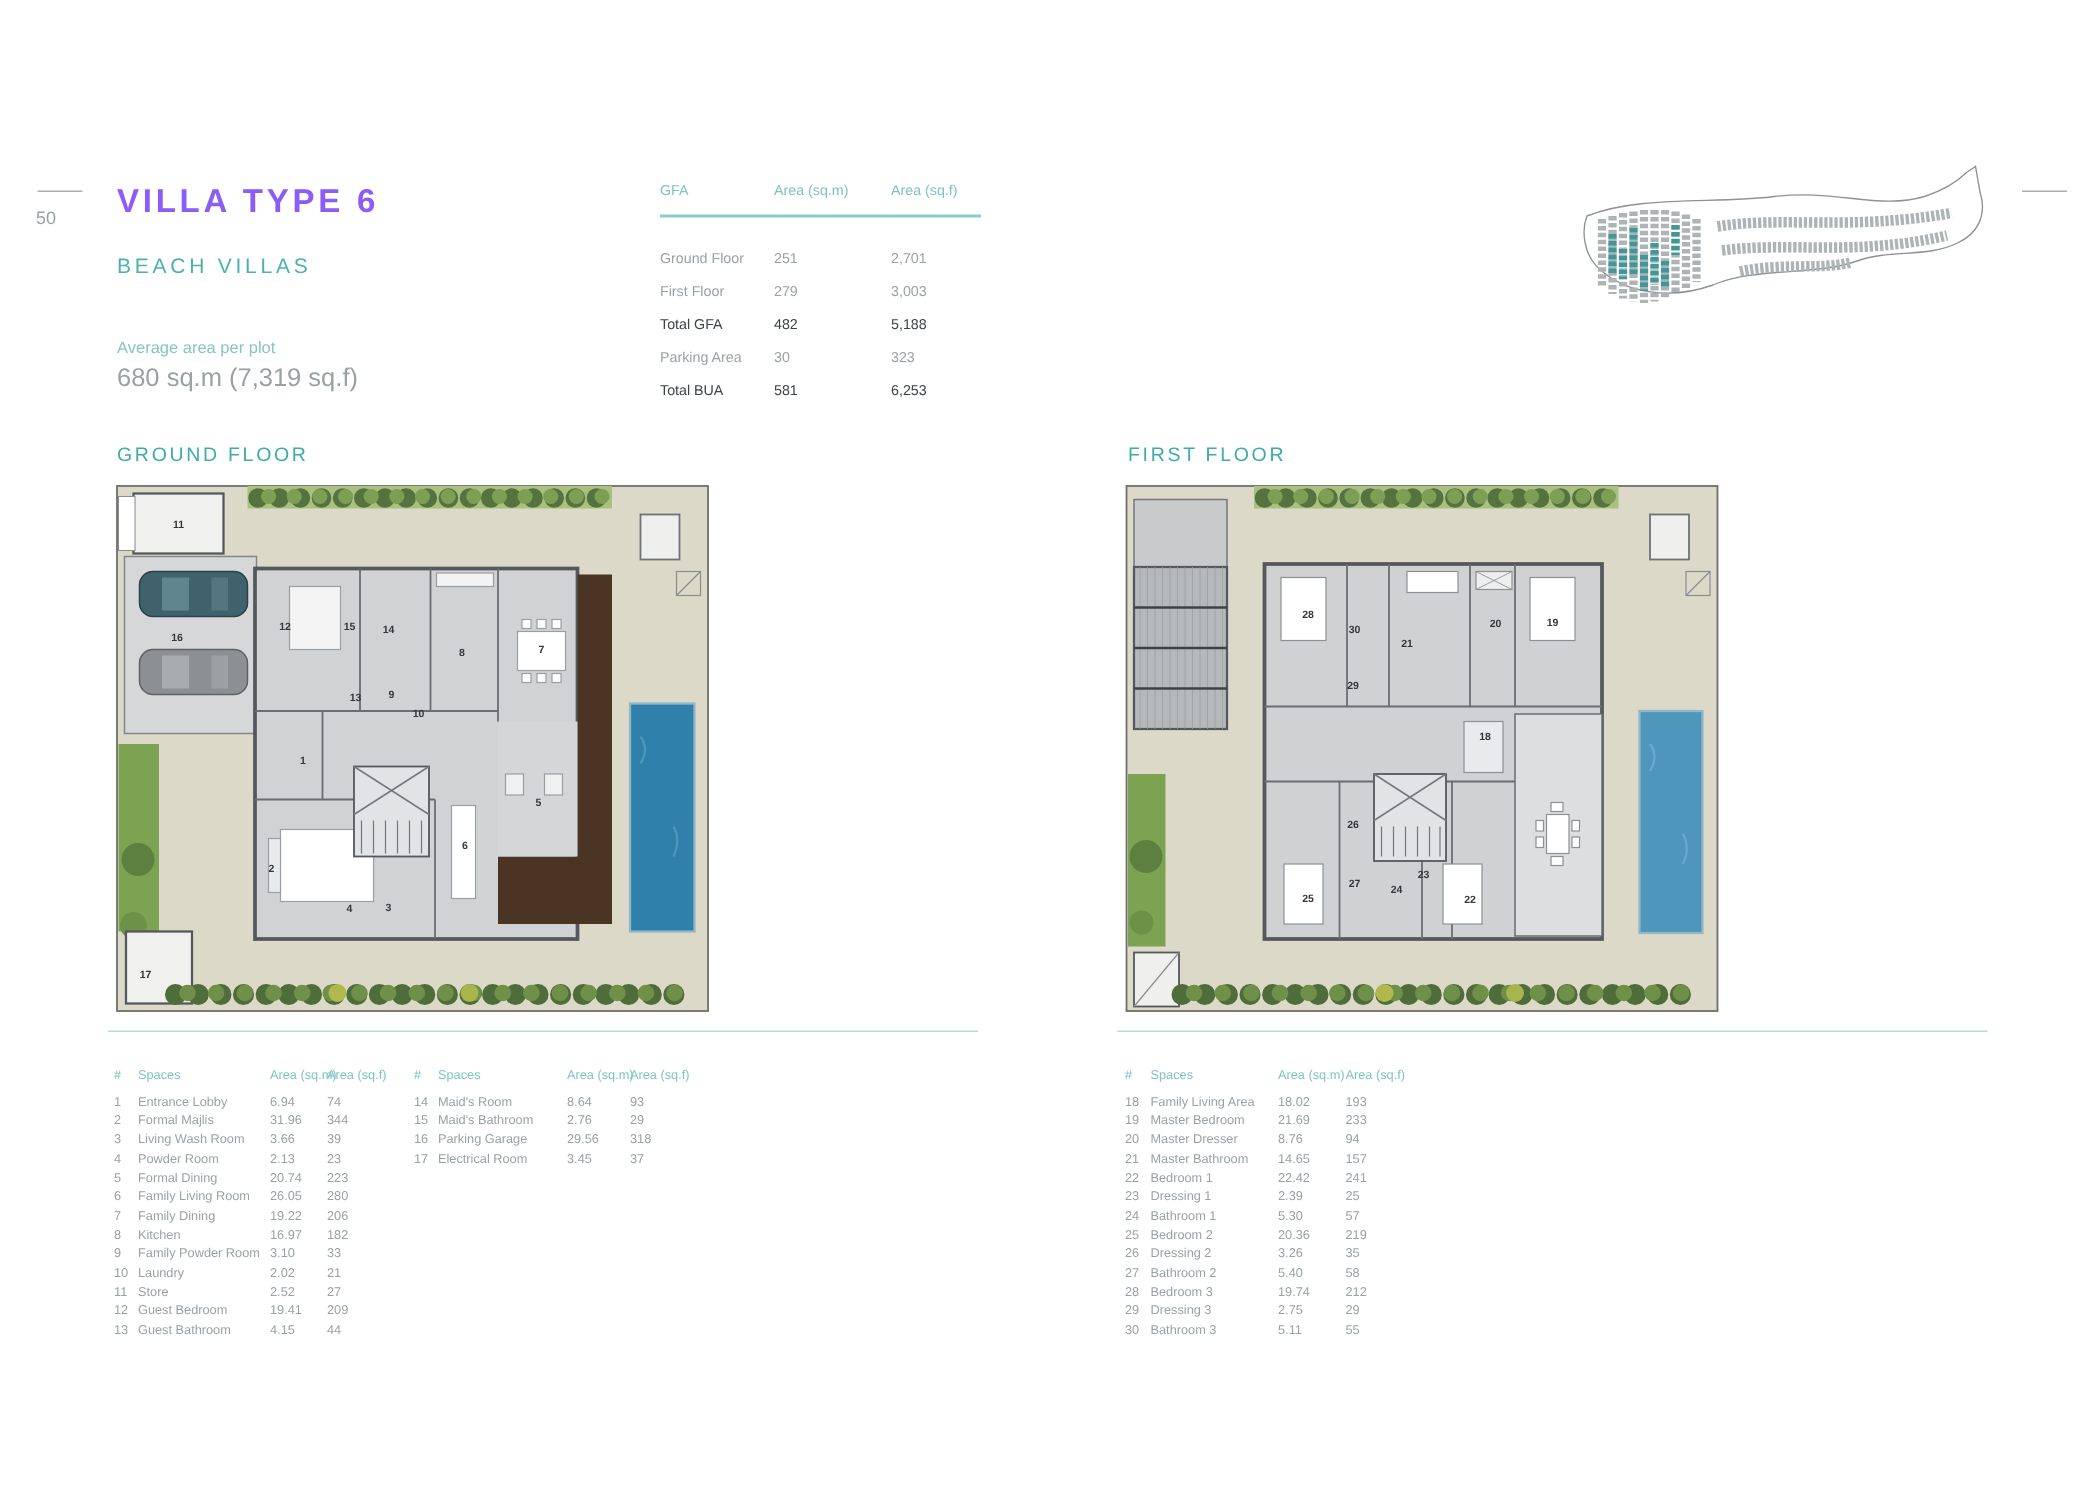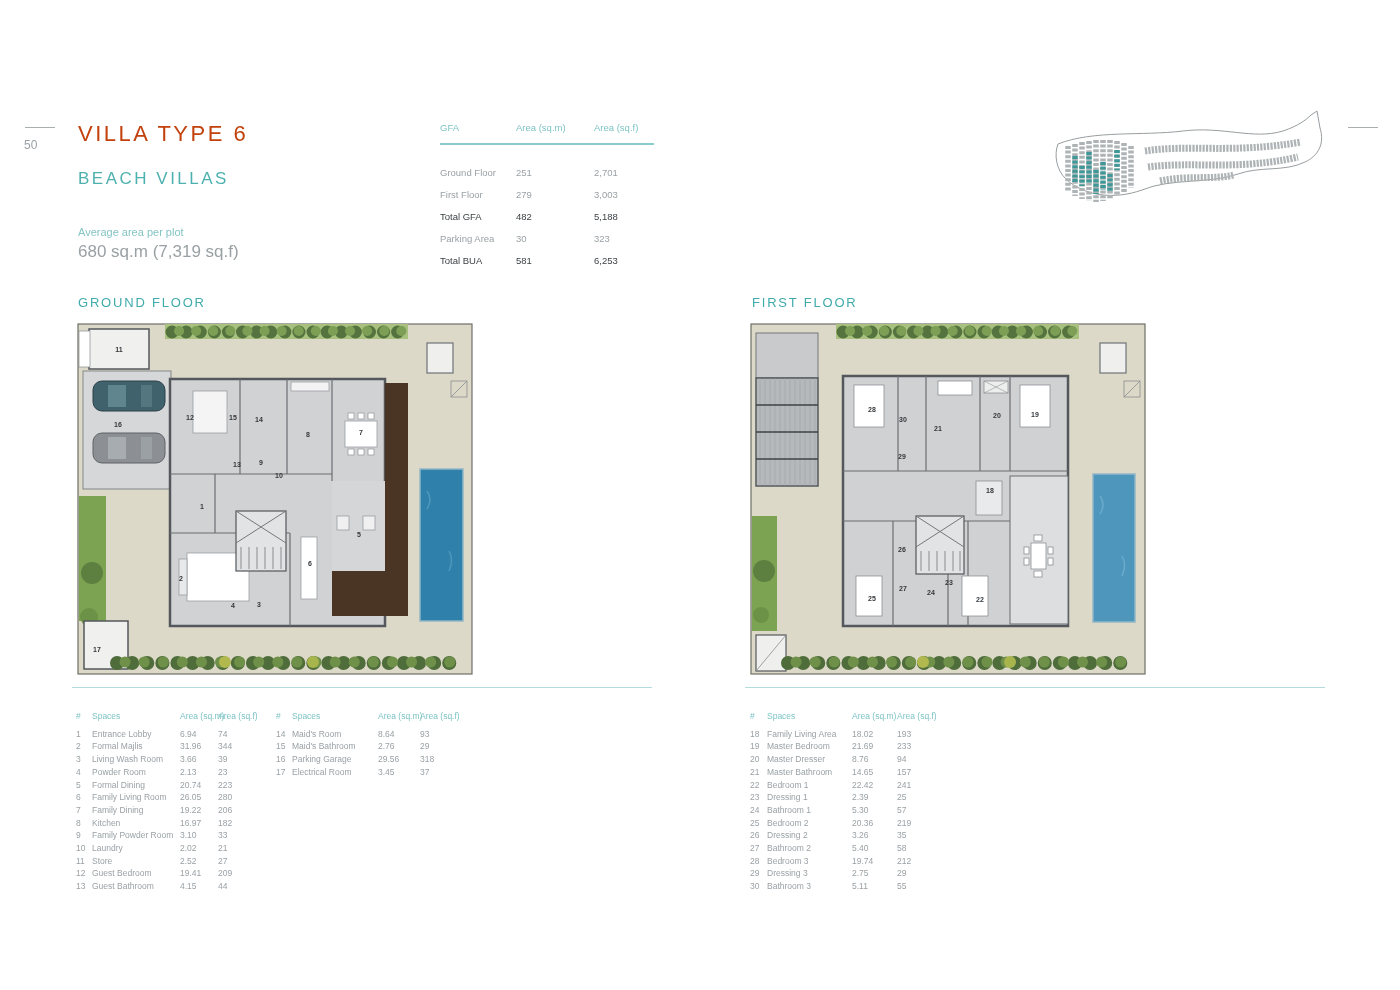--- a/index.html
+++ b/index.html
@@ -2,23 +2,23 @@
 <html><head>
 <meta charset="utf-8">
 <style>
   *{margin:0;padding:0;box-sizing:border-box}
   html,body{background:#fff}
   body{width:1400px;height:990px;position:relative;overflow:hidden;
        font-family:"Liberation Sans",sans-serif;-webkit-font-smoothing:antialiased}
   .abs{position:absolute}
 
   
-  .title{left:78px;top:121px;color:#c2410c;font-size:22px;letter-spacing:2.5px;font-weight:400;
+  .title{left:78px;top:121px;color:#8b5cf6;font-size:22px;letter-spacing:2.5px;font-weight:700;
          font-family:"Liberation Sans",sans-serif}
-  .subtitle{left:78px;top:169px;color:#4db1af;font-size:17px;letter-spacing:2.5px;font-weight:400}
+  .subtitle{left:78px;top:169px;color:#4db1af;font-size:14px;letter-spacing:2.5px;font-weight:400}
   .avg-label{left:78px;top:226px;color:#85c5c4;font-size:11px}
   .avg-value{left:78px;top:242px;color:#9aa1a4;font-size:17px}
 
   
   .pageline{width:30px;height:1px;background:#a9aeb1}
   .pagenum{color:#9aa1a4;font-size:12px}
 
   
   .gfa{left:440px;top:122px;width:214px;font-size:9.5px}
   .gfa-head,.gfa-row{display:grid;grid-template-columns:76px 78px 60px}

